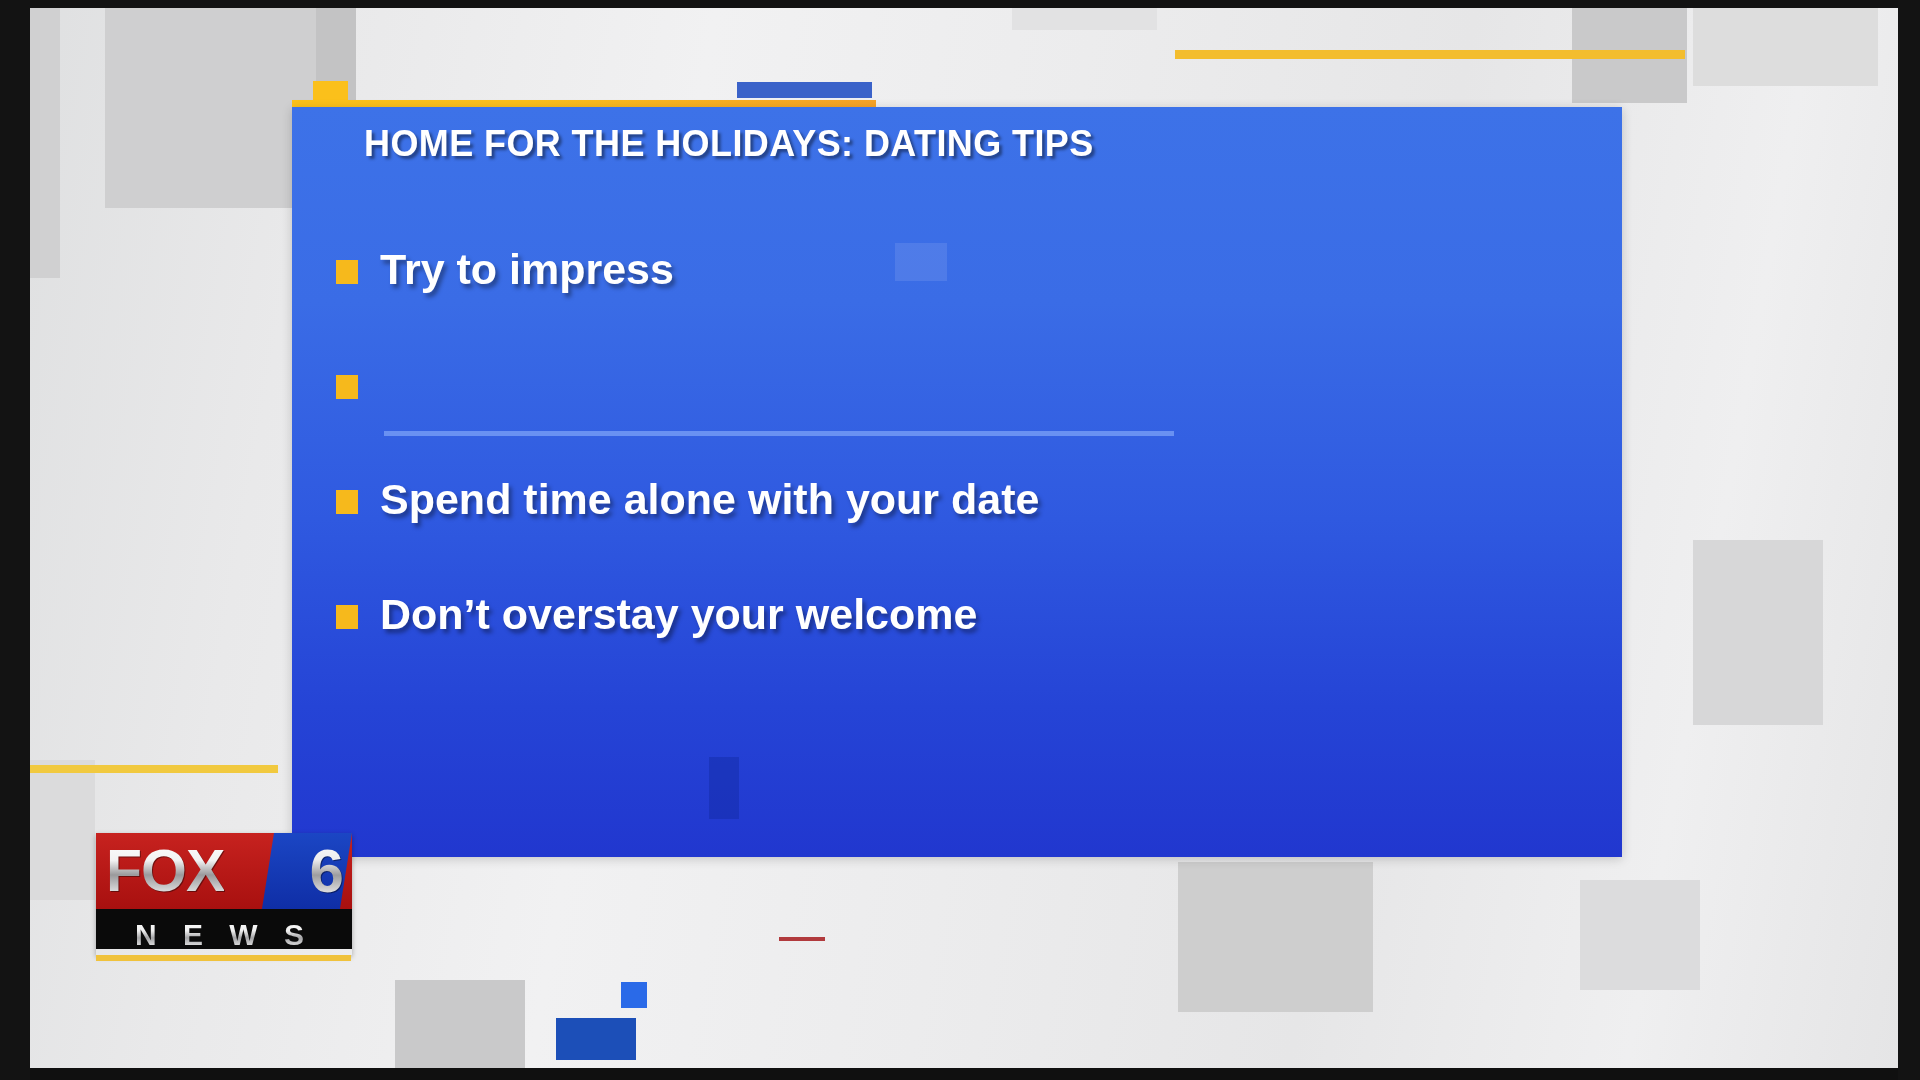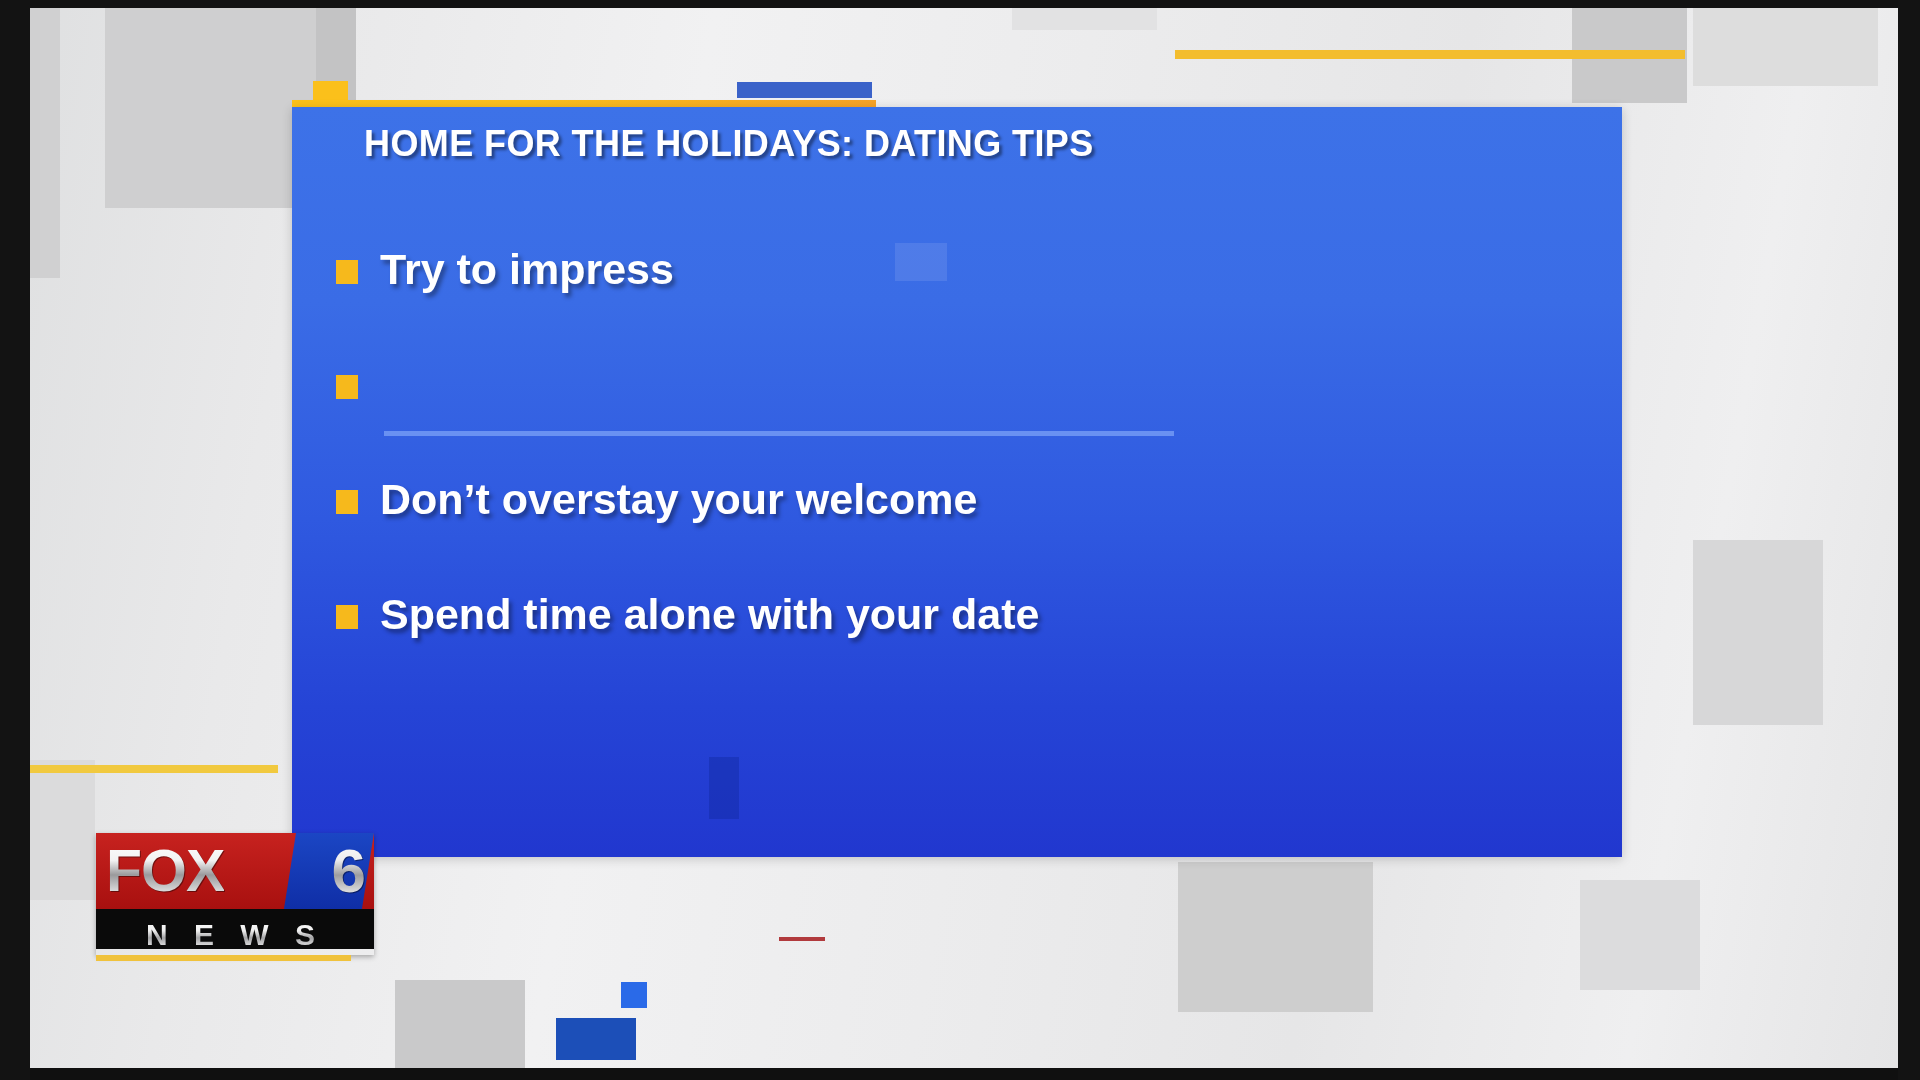--- a/index.html
+++ b/index.html
@@ -191,21 +191,21 @@
   #decor-blue-2 { left: 621px; top: 982px; width: 26px;  height: 26px; background: #2a6ae8; }
   #decor-blue-3 { left: 556px; top: 1018px;width: 80px;  height: 42px; background: #1c4fb8; }
 
   #decor-red-1 { left: 779px; top: 937px; width: 46px; height: 4px; background: #b13a3d; }
 
   
   #fox-logo {
     position: absolute;
     left: 96px;
     top: 833px;
-    width: 278px;
+    width: 256px;
     height: 122px;
     box-shadow: 0 2px 5px rgba(0,0,0,0.30);
   }
   #fox-logo-top {
     position: relative;
     width: 100%;
     height: 76px;
     background: linear-gradient(180deg, #c7221f 0%, #a8100f 100%);
     overflow: hidden;
   }
@@ -322,26 +322,26 @@
         <span class="bullet-text">Try to impress</span>
       </div>
 
       <div class="bullet-row">
         <span class="bullet-marker"></span>
         <span class="bullet-underline"></span>
       </div>
 
       <div class="bullet-row">
         <span class="bullet-marker"></span>
-        <span class="bullet-text">Don’t overstay your welcome</span>
+        <span class="bullet-text">Spend time alone with your date</span>
       </div>
 
       <div class="bullet-row">
         <span class="bullet-marker"></span>
-        <span class="bullet-text">Spend time alone with your date</span>
+        <span class="bullet-text">Don’t overstay your welcome</span>
       </div>
 
     </div>
   </div>
 
   <div id="fox-logo">
     <div id="fox-logo-top">
       <div id="fox-logo-six-bg"></div>
       <div id="fox-word">FOX</div>
       <div id="fox-six">6</div>

